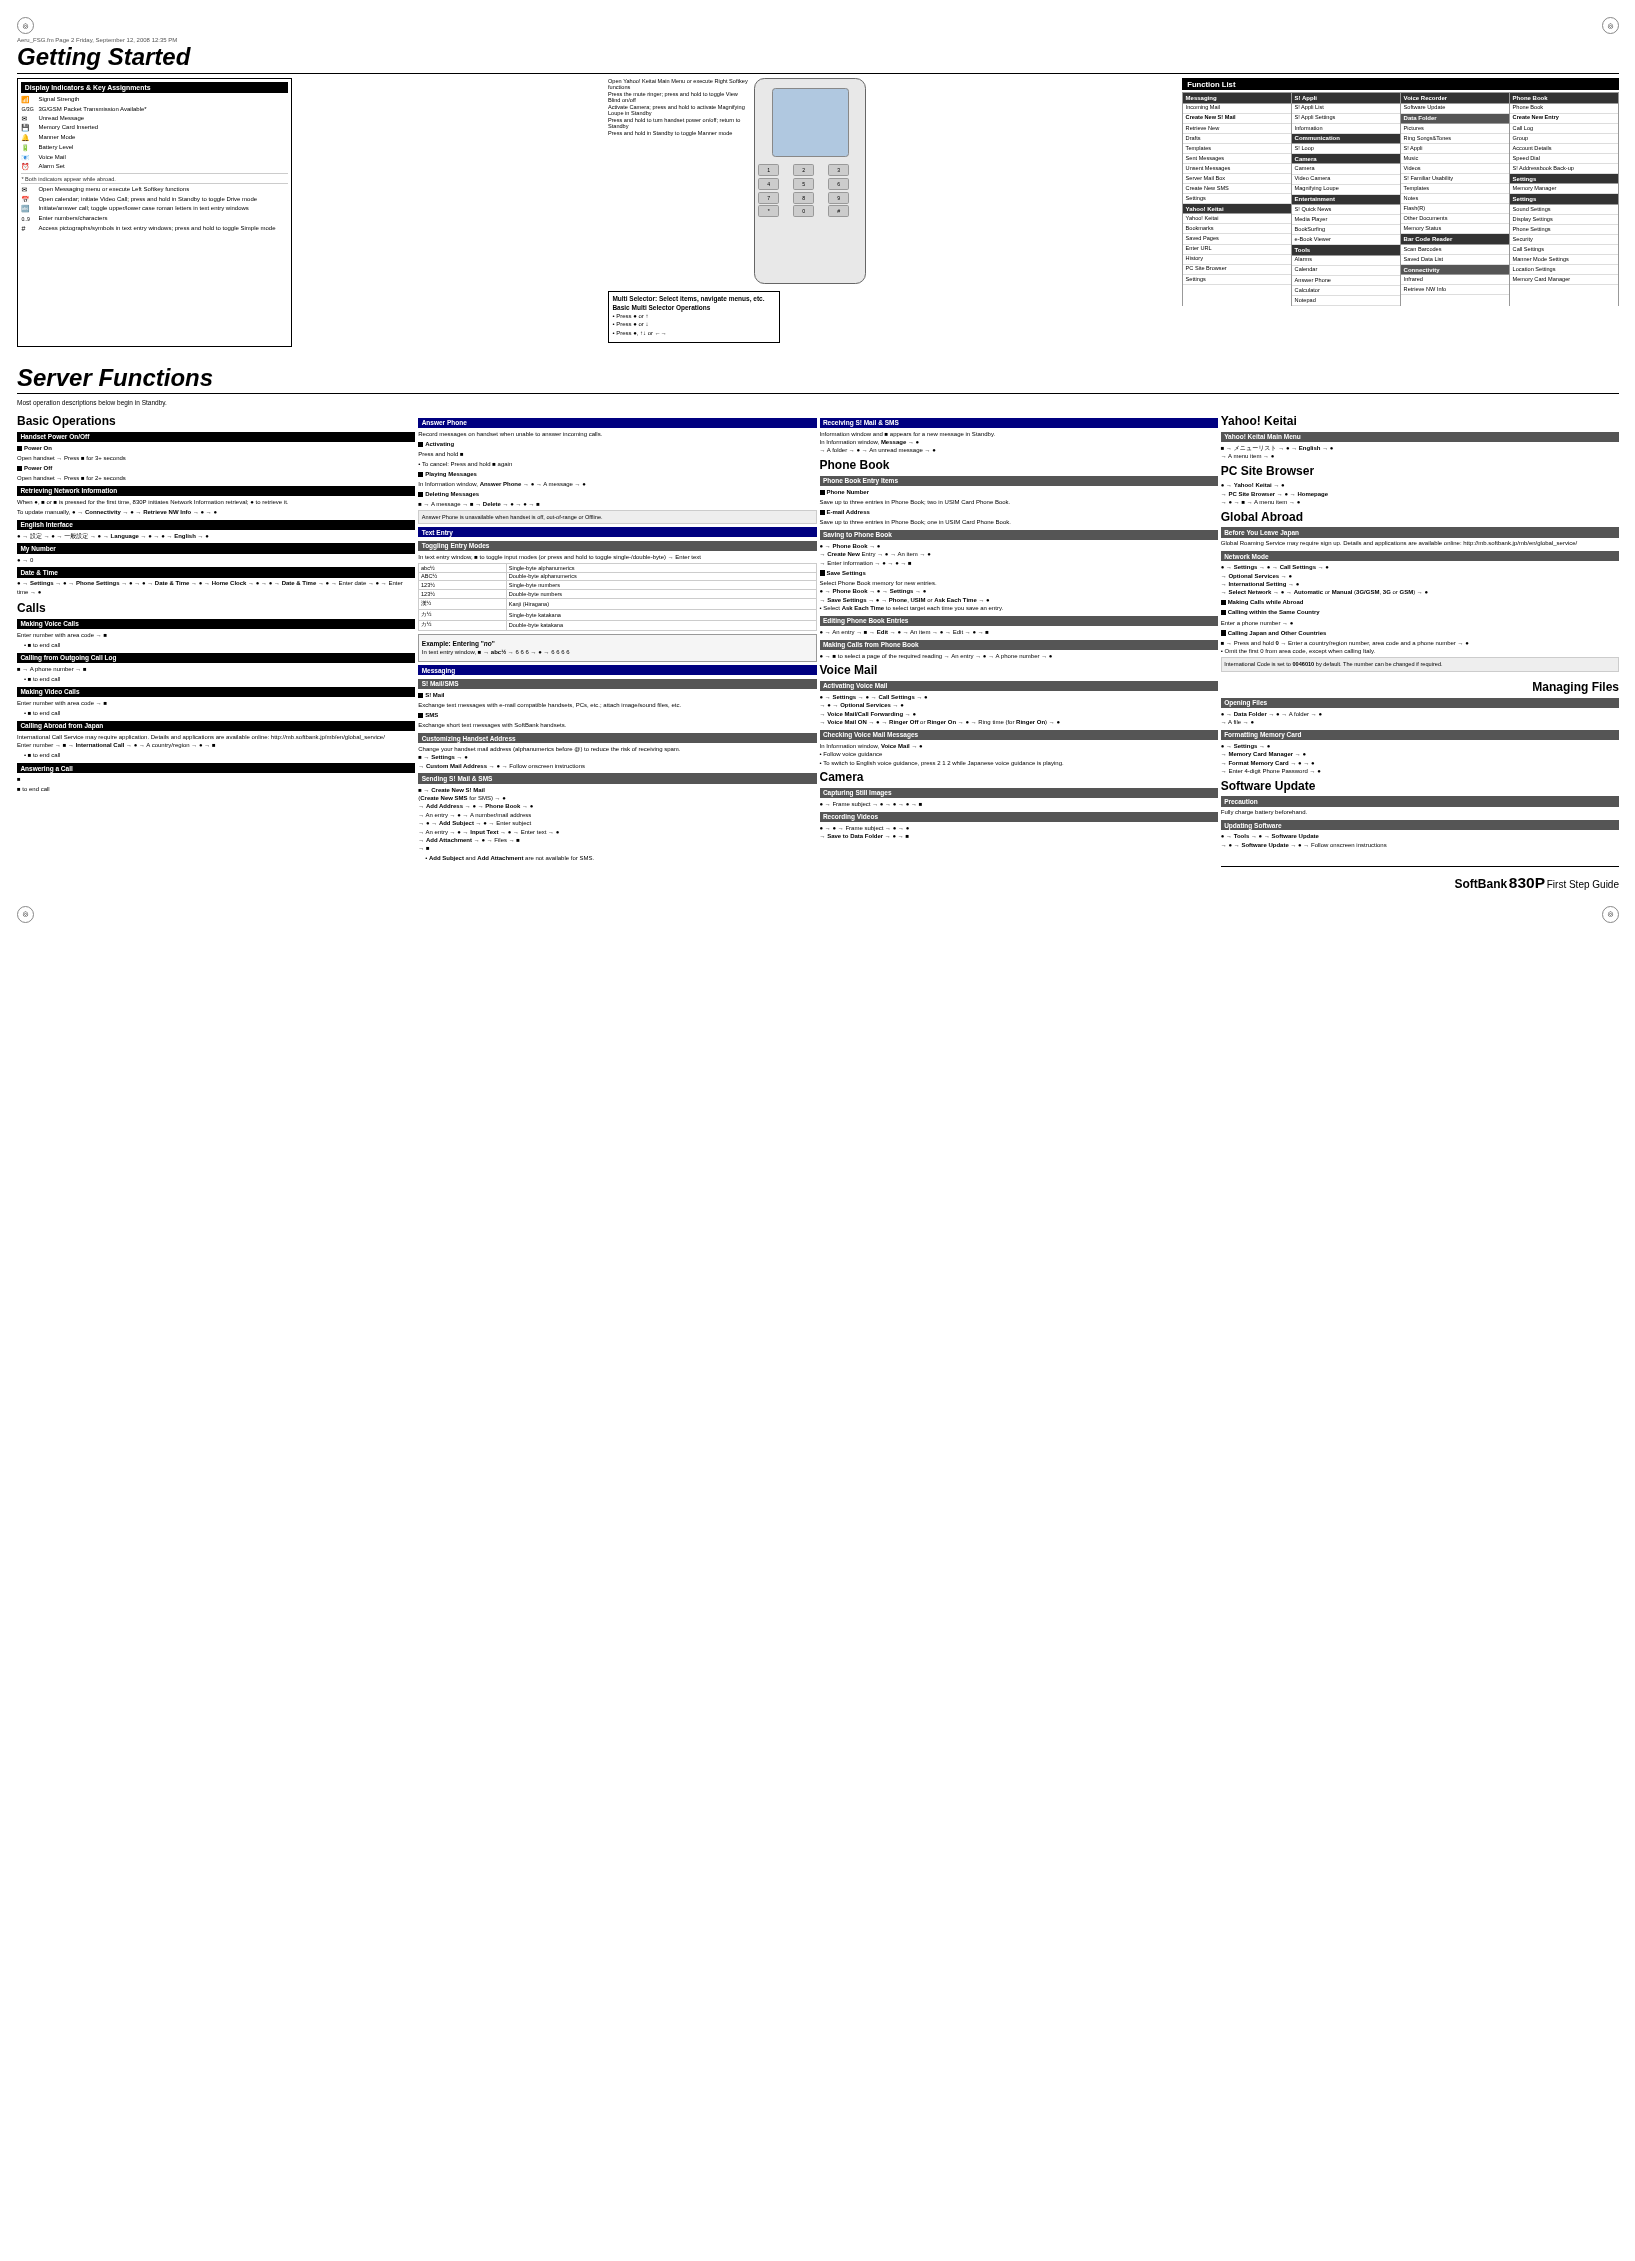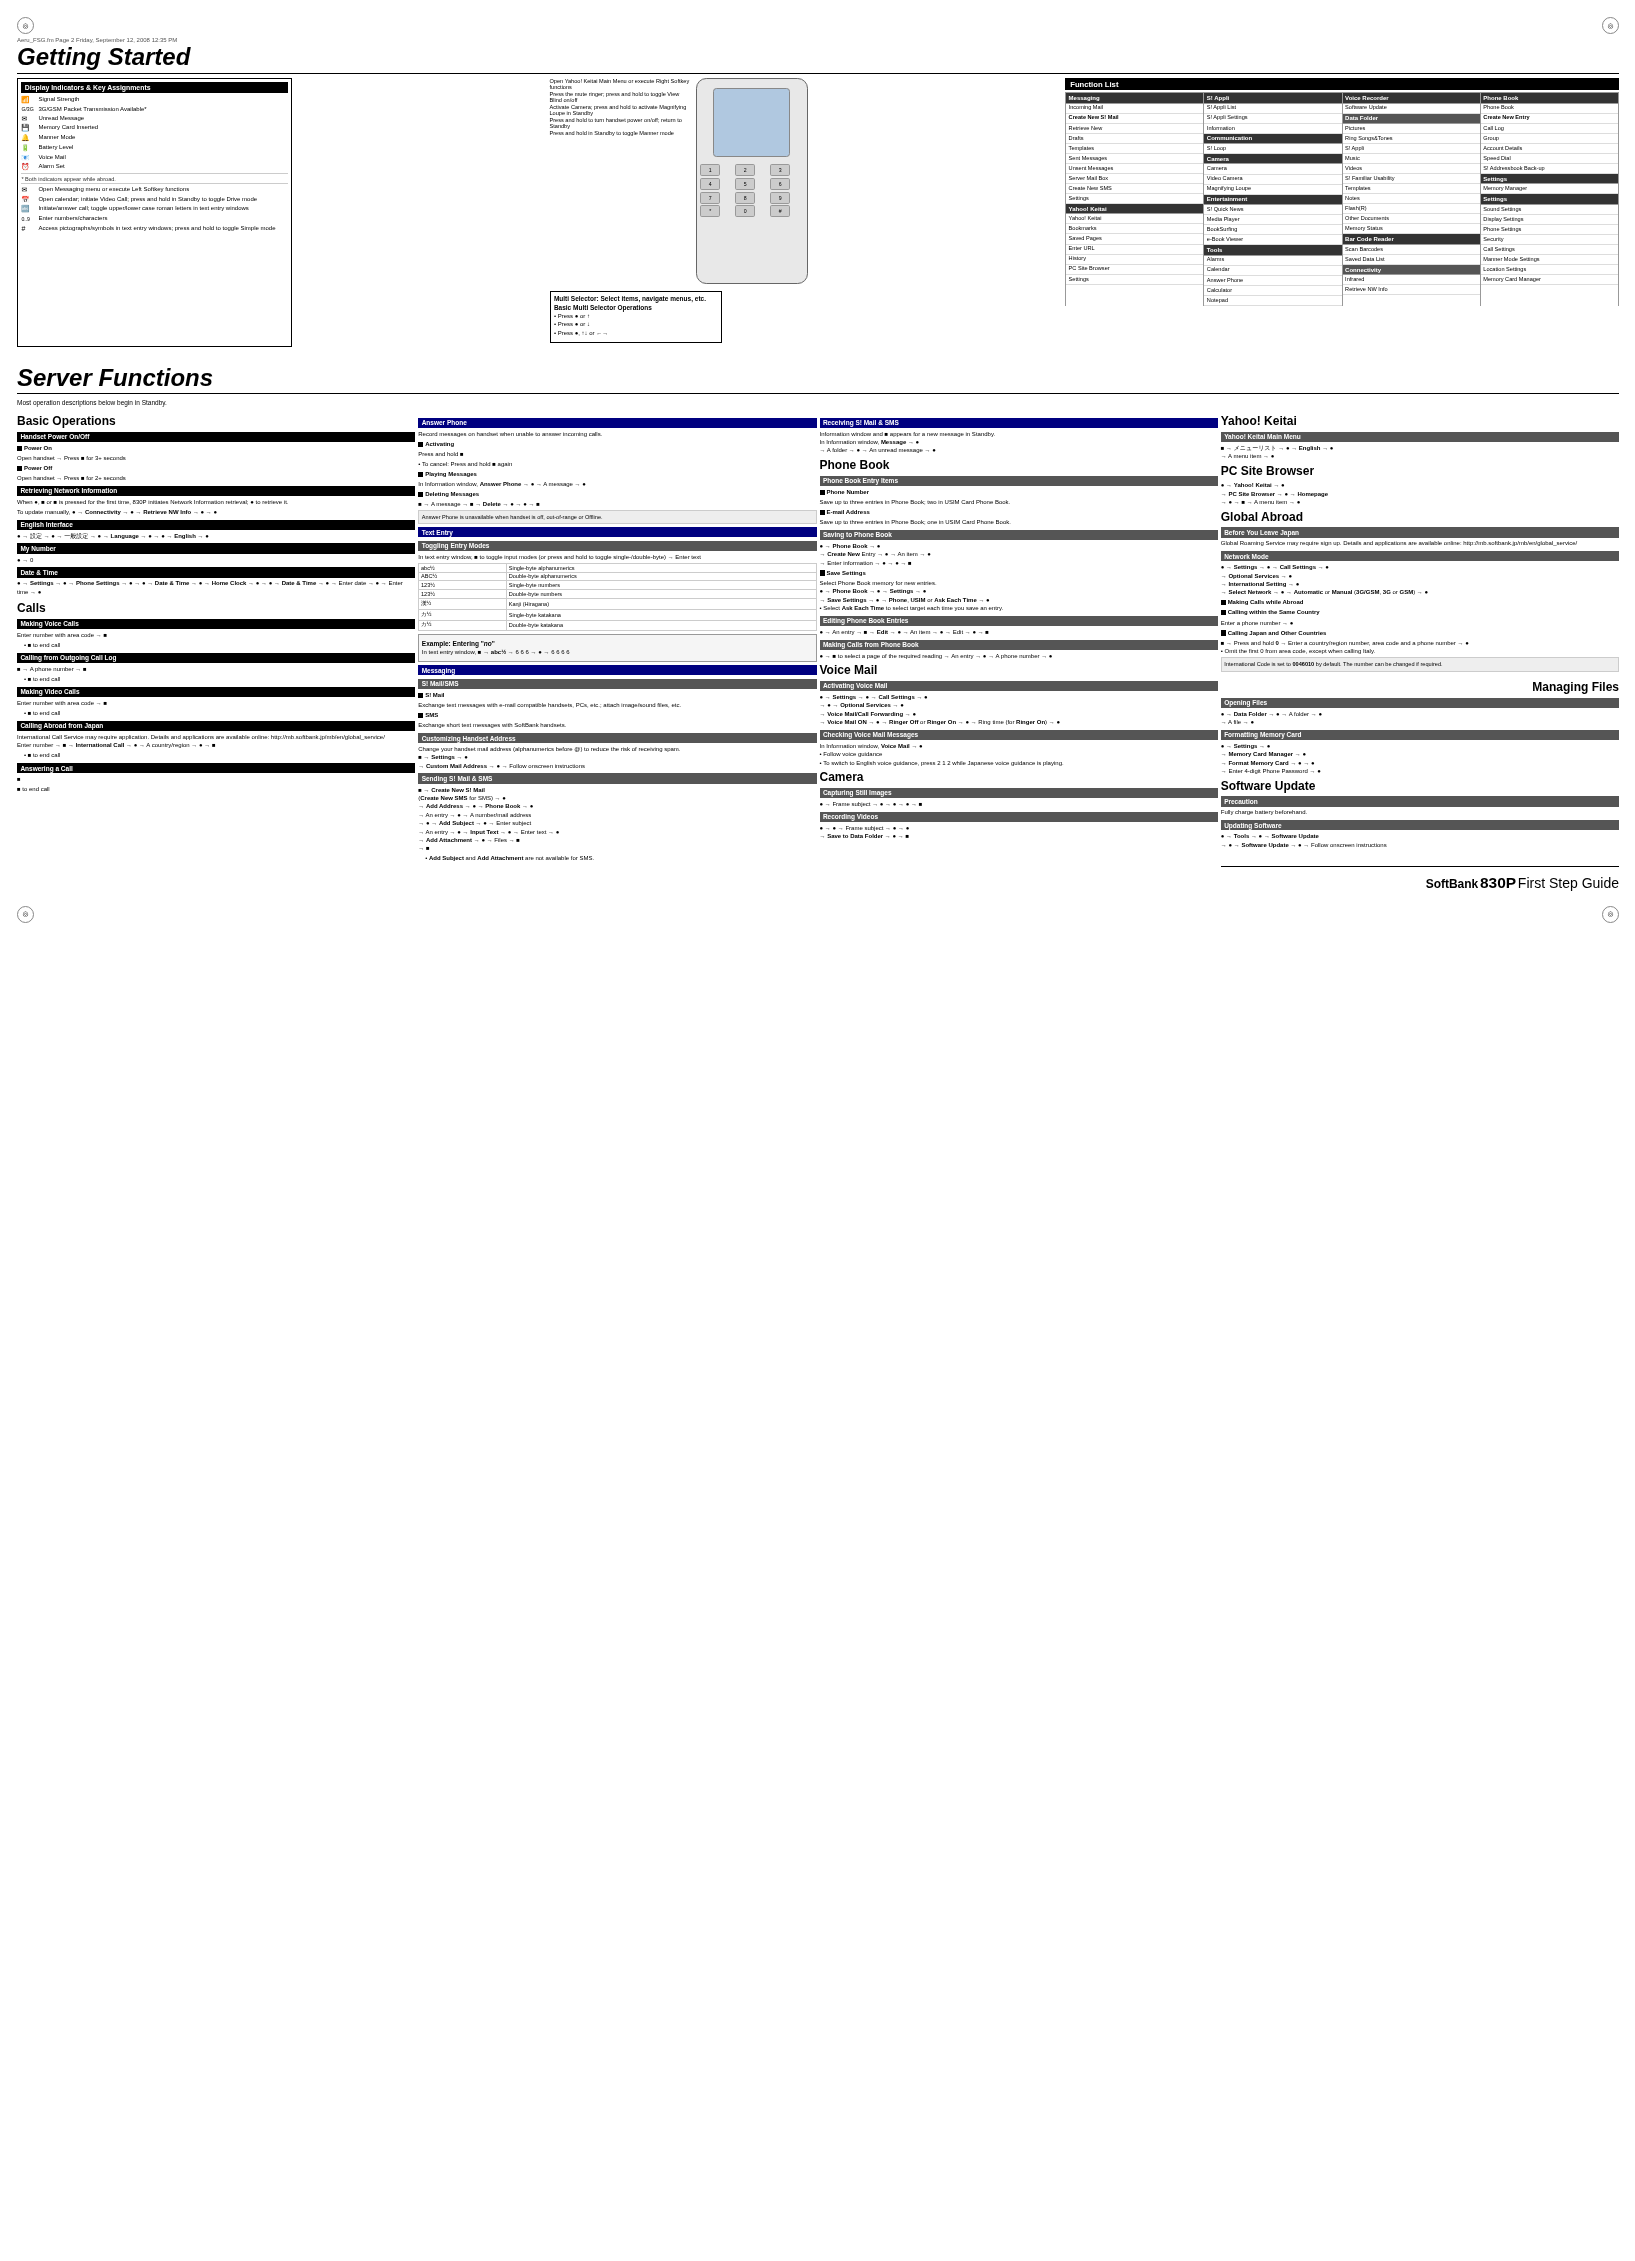--- a/index.html
+++ b/index.html
@@ -136,21 +136,21 @@
       margin-bottom: 1.7px;
     }
     .selector-row {
       margin-bottom: 0.9px;
       line-height: 1.3;
     }
 
     
     .function-list {
       flex-shrink: 0;
-      width: 554px;
+      width: 437px;
     }
     .fl-title {
       font-size: 7.7px;
       font-weight: bold;
       background: #000;
       color: #fff;
       padding: 1.7px 5.2px;
       margin-bottom: 1.7px;
     }
     .fl-grid {
@@ -287,21 +287,21 @@
     }
     .softbank-brand {
       font-size: 12px;
       font-weight: bold;
     }
     .softbank-model {
       font-size: 15.5px;
       font-weight: bold;
     }
     .softbank-sub {
-      font-size: 14px;
+      font-size: 10px;
     }
 
     .bold { font-weight: bold; }
 
     
     .callout-line {
       font-size: 5.6px;
       margin-bottom: 0.9px;
     }
 

